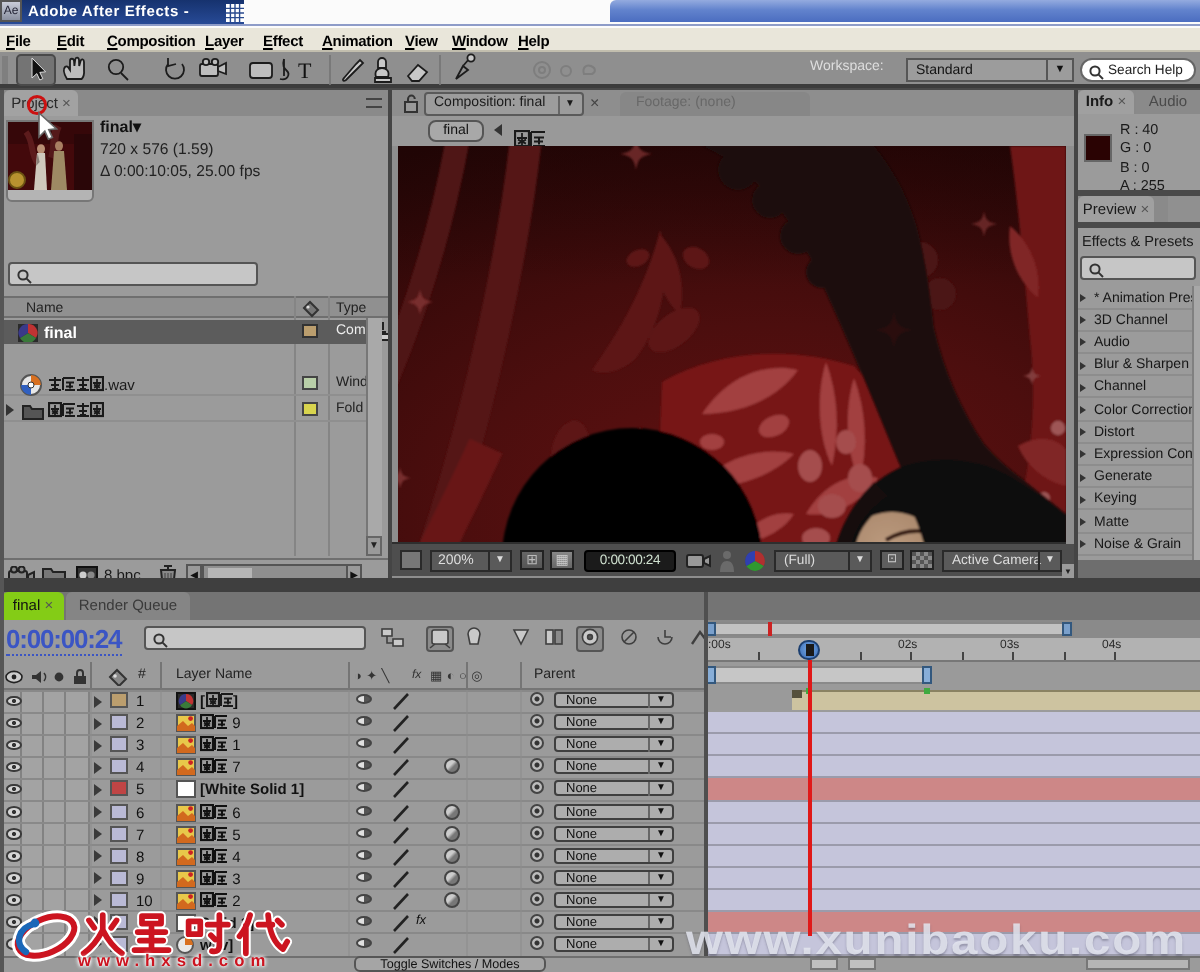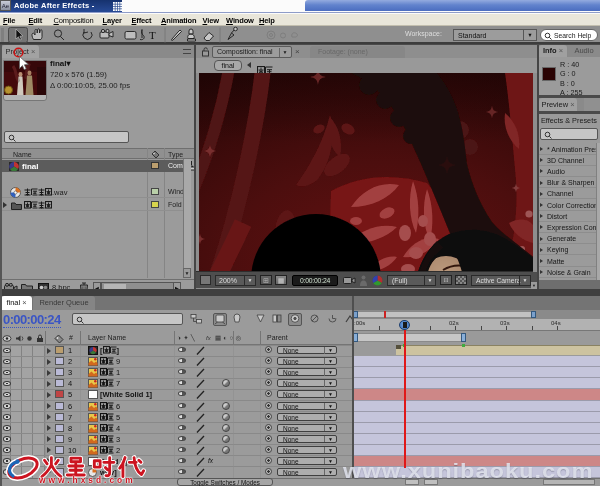--- a/index.html
+++ b/index.html
@@ -27,21 +27,21 @@
 <div class="ab" style="left:14px;top:1px;font-size:7.5px;font-weight:bold;color:#fff;letter-spacing:0.3px;white-space:nowrap">Adobe After Effects - </div>
 <svg class="ab" style="left:113px;top:1.5px" width="9" height="9">
       <rect x="0" y="0" width="9" height="9" fill="#fff"></rect>
       <path d="M0 2.2H9M0 4.5H9M0 6.8H9M2.2 0V9M4.5 0V9M6.8 0V9" stroke="#2a4a8e" stroke-width="0.7"></path>
     </svg>
 <div class="ab" style="left:305px;top:0;width:295px;height:11px;background:linear-gradient(#94abdf,#6283cd 45%,#4b6dc0);border-radius:3px 0 0 0"></div>
 <div class="ab" style="left:0;top:11.5px;width:600px;height:1.5px;background:#8e9cc8"></div>
 <div class="ab" style="left:0;top:14px;width:600px;height:12px;background:#e9e6da;border-bottom:1px solid #c2beae"></div>
 <div class="ab" style="left:3px;top:15.5px;font-size:7.5px;font-weight:bold;color:#000;letter-spacing:-0.15px"><span style="text-decoration:underline">F</span>ile</div>
 <div class="ab" style="left:28.5px;top:15.5px;font-size:7.5px;font-weight:bold;color:#000;letter-spacing:-0.15px"><span style="text-decoration:underline">E</span>dit</div>
-<div class="ab" style="left:53.5px;top:15.5px;font-size:7.5px;font-weight:normal;color:#000;letter-spacing:-0.15px"><span style="text-decoration:underline">C</span>omposition</div>
+<div class="ab" style="left:53.5px;top:15.5px;font-size:7.5px;font-weight:bold;color:#000;letter-spacing:-0.15px"><span style="text-decoration:underline">C</span>omposition</div>
 <div class="ab" style="left:102.5px;top:15.5px;font-size:7.5px;font-weight:bold;color:#000;letter-spacing:-0.15px"><span style="text-decoration:underline">L</span>ayer</div>
 <div class="ab" style="left:131.5px;top:15.5px;font-size:7.5px;font-weight:bold;color:#000;letter-spacing:-0.15px"><span style="text-decoration:underline">E</span>ffect</div>
 <div class="ab" style="left:161px;top:15.5px;font-size:7.5px;font-weight:bold;color:#000;letter-spacing:-0.15px"><span style="text-decoration:underline">A</span>nimation</div>
 <div class="ab" style="left:202.5px;top:15.5px;font-size:7.5px;font-weight:bold;color:#000;letter-spacing:-0.15px"><span style="text-decoration:underline">V</span>iew</div>
 <div class="ab" style="left:226px;top:15.5px;font-size:7.5px;font-weight:bold;color:#000;letter-spacing:-0.15px"><span style="text-decoration:underline">W</span>indow</div>
 <div class="ab" style="left:259px;top:15.5px;font-size:7.5px;font-weight:bold;color:#000;letter-spacing:-0.15px"><span style="text-decoration:underline">H</span>elp</div>
 <div class="ab" style="left:0;top:26px;width:600px;height:18px;background:#8f8f8f;border-bottom:2px solid #3c3c3c"></div>
 <svg class="ab" style="left:0;top:26px" width="340" height="18" viewBox="0 0 340 18">
 <rect x="1" y="2" width="3" height="14" fill="#7f7f7f"></rect>
 <rect x="8.5" y="1.5" width="19" height="15" rx="2" fill="#747474" stroke="#4a4a4a"></rect>
@@ -378,21 +378,21 @@
 <div class="eplist" style="top:244.2999999999999px"><i class="eparr"></i>Keying</div>
 <div class="eplist" style="top:255.4999999999999px"><i class="eparr"></i>Matte</div>
 <div class="eplist" style="top:266.6999999999999px"><i class="eparr"></i>Noise &amp; Grain</div>
 <div class="ab" style="left:596px;top:143px;width:4px;height:137px;background:#a8a8a8;border-left:1px solid #808080"></div>
 <div class="ab" style="left:538px;top:280px;width:62px;height:14px;background:#6e6e6e"></div>
 <div class="ab" style="left:194px;top:45px;width:2px;height:249px;background:#454545"></div>
 <div class="ab" style="left:536.5px;top:45px;width:2px;height:249px;background:#454545"></div>
 <div class="ab" style="left:0;top:289px;width:600px;height:7px;background:#3f3f3f"></div>
 <div class="ab" style="left:0;top:296px;width:600px;height:190px;background:#9b9b9b"></div>
 <div class="ab" style="left:0;top:296px;width:600px;height:14px;background:#747474"></div>
-<div class="ab" style="left:1px;top:296px;width:31px;height:14px;background:#ffffff;border-radius:3px 3px 0 0;font-size:7.5px;color:#111;text-align:center;line-height:13px">final <span style="color:#555">×</span></div>
+<div class="ab" style="left:1px;top:296px;width:31px;height:14px;background:#84cc16;border-radius:3px 3px 0 0;font-size:7.5px;color:#111;text-align:center;line-height:13px">final <span style="color:#555">×</span></div>
 <div class="ab" style="left:33px;top:296px;width:62px;height:14px;background:#858585;border-radius:3px 3px 0 0;font-size:7.5px;color:#3a3a3a;text-align:center;line-height:13px">Render Queue</div>
 <div class="ab" style="left:0;top:310px;width:352px;height:21px;background:#9b9b9b"></div>
 <div class="ab" style="left:3px;top:312px;font-size:13px;font-weight:bold;color:#3b55c4;letter-spacing:-0.6px;border-bottom:1px dotted #3b55c4;font-family:'Liberation Sans',sans-serif">0:00:00:24</div>
 <div class="ab" style="left:72px;top:313px;width:111px;height:12px;background:#c6c6c6;border:1px solid #555;border-radius:2px">
       <svg style="position:absolute;left:3px;top:2px" width="9" height="9">
         <circle cx="3.5" cy="3.5" r="2.3" fill="none" stroke="#333"></circle>
         <path d="M5.3 5.3L7.5 7.5" stroke="#333"></path>
       </svg>
     </div>
 <div class="ab" style="left:213px;top:312.5px;width:14px;height:13px;background:#8b8b8b;border:1px solid #555;border-radius:2px"></div>

